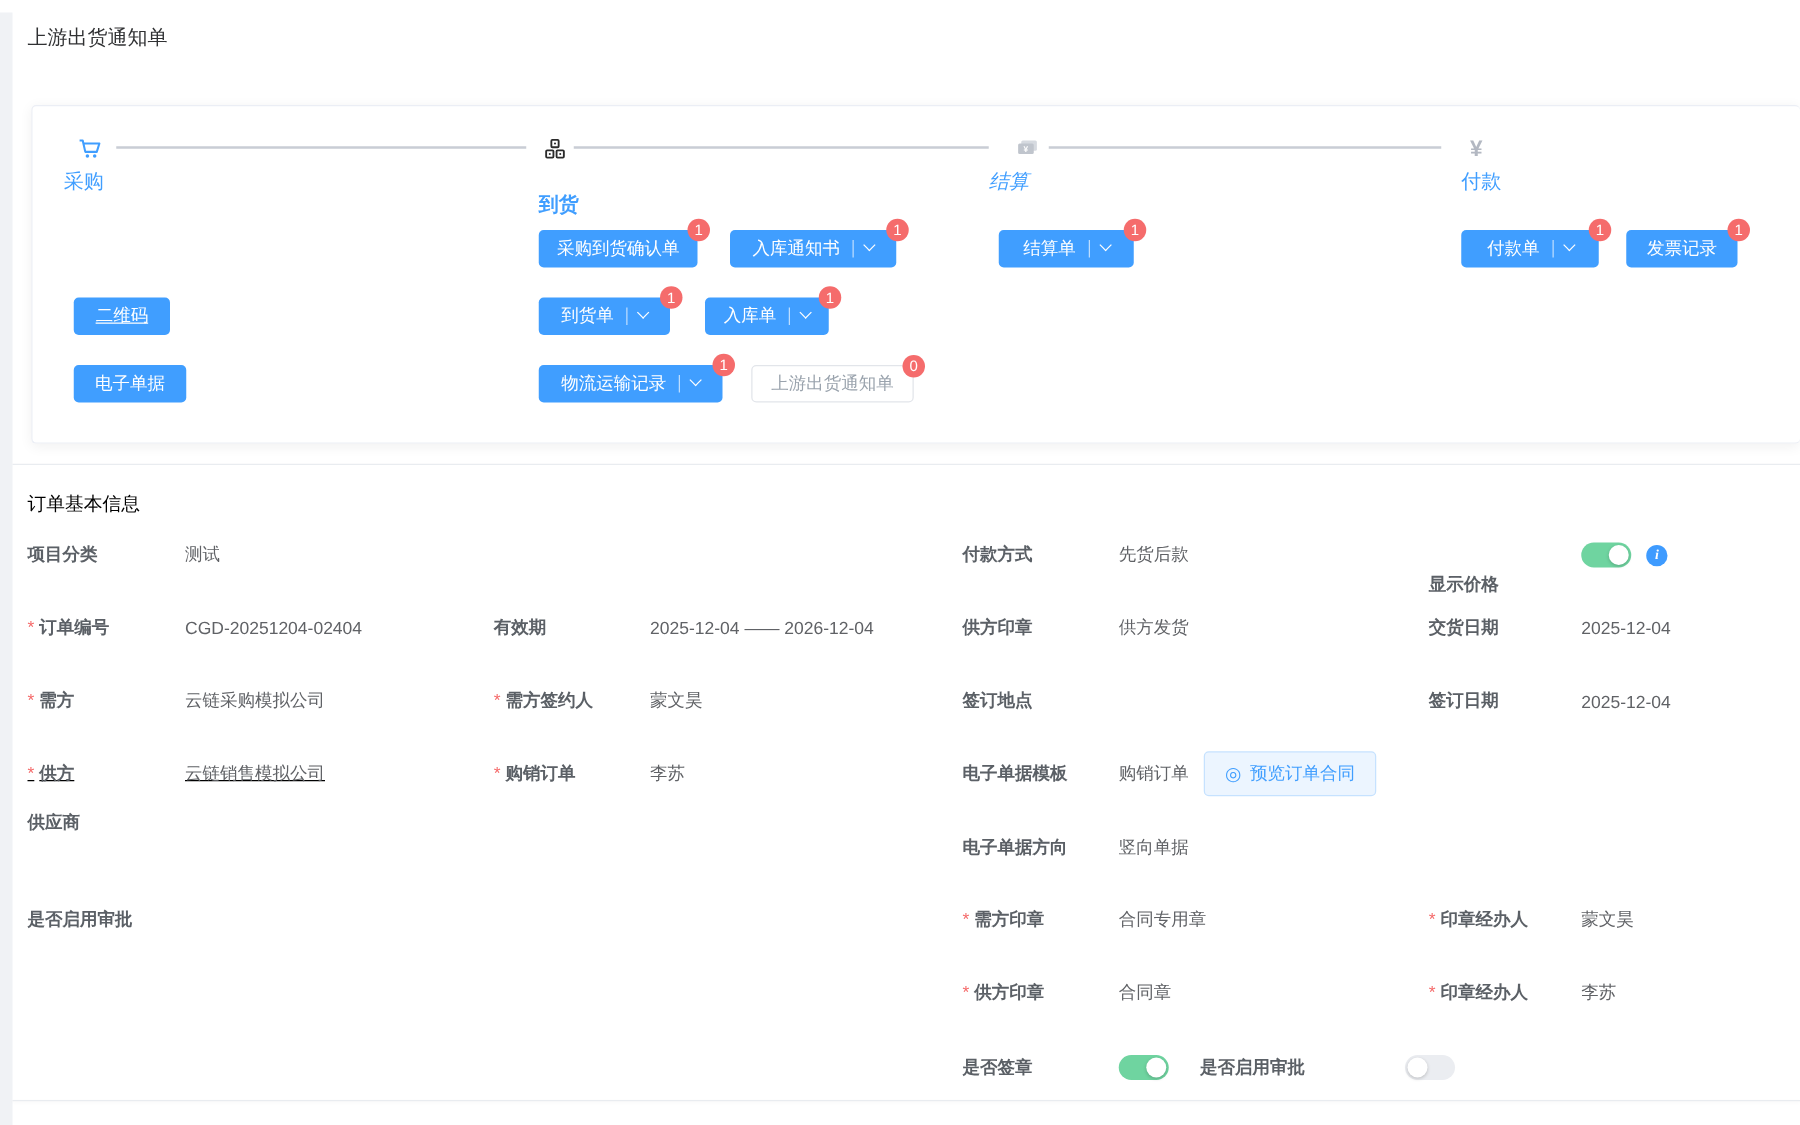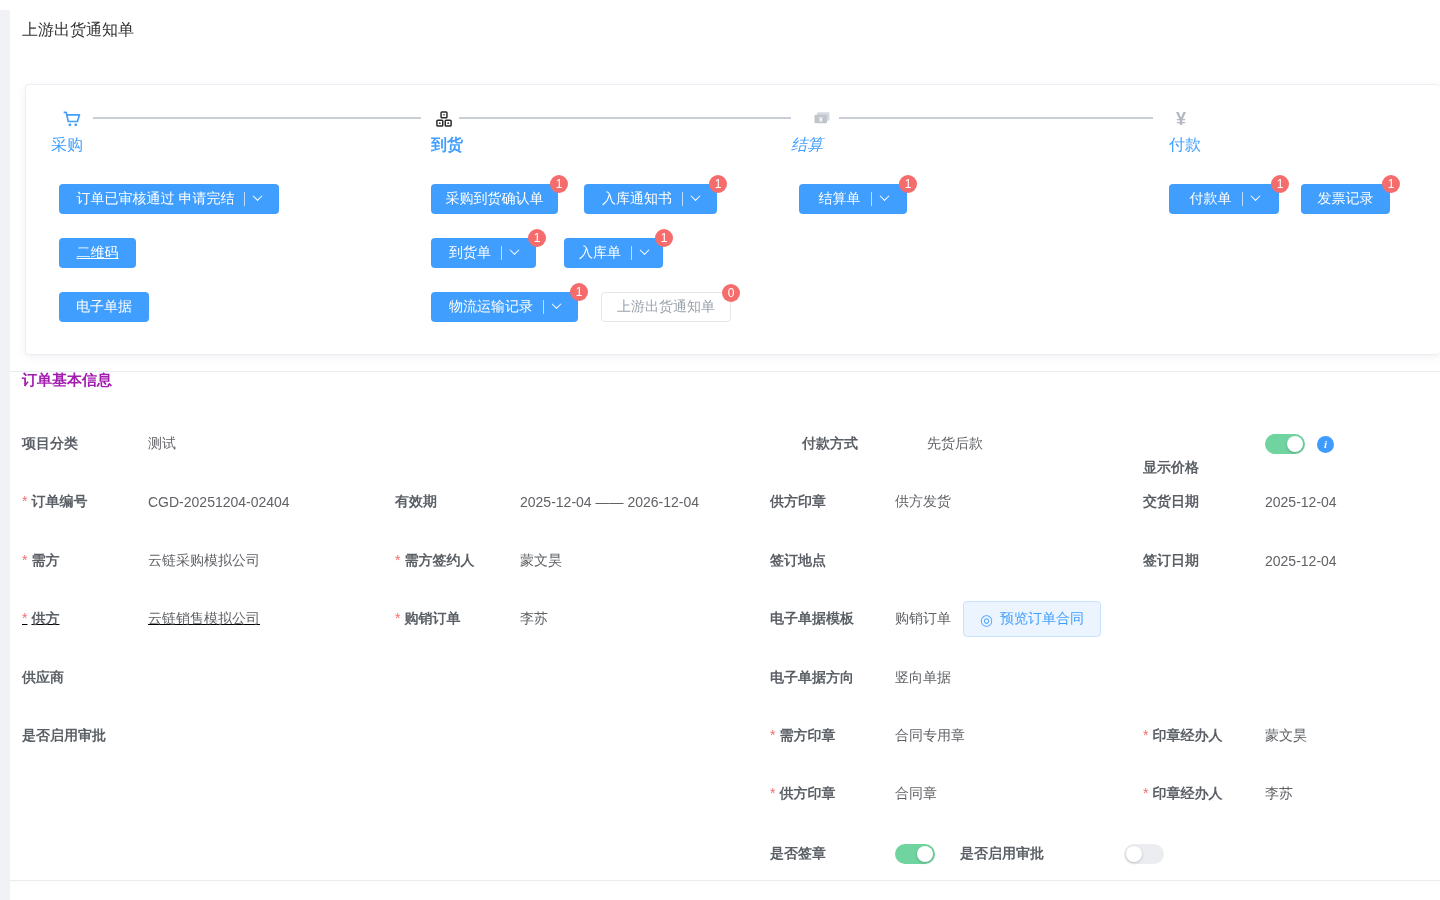--- a/index.html
+++ b/index.html
@@ -27,21 +27,21 @@
     transform:rotate(45deg) translate(-1px,-1px); margin-top:-3px; }
   .badge { position:absolute; top:-9px; right:-10px; min-width:18px; height:18px; border-radius:9px;
     background:#F56C6C; color:#fff; font-size:12px; line-height:18px; text-align:center; padding:0 4px; }
 
   
   .divider-mid { position:absolute; left:10px; top:371px; width:1430px; height:1px; background:#e9ecf0; }
   .divider-bottom { position:absolute; left:10px; top:880px; width:1430px; height:1px; background:#e9ecf0;
     box-shadow:0 1px 3px rgba(0,0,0,.05); }
 
   
-  .section-title { position:absolute; left:22px; top:371px; font-size:15px; font-weight:700; color:#a21caf; }
+  .section-title { position:absolute; left:22px; top:394px; font-size:15px; font-weight:400; color:#000000; }
   .field { position:absolute; display:flex; align-items:center; font-size:14px; height:22px; }
   .flabel { font-weight:700; color:#5b6066; flex:none; }
   .req { color:#F56C6C; margin-right:4px; font-weight:400; }
   .fvalue { color:#606266; display:flex; align-items:center; gap:12px; }
 
   .toggle { position:relative; width:40px; height:20px; border-radius:10px; display:inline-block;
     cursor:pointer; flex:none; }
   .toggle.on { background:#6fd4a0; }
   .toggle.off { background:#ebedf1; }
   .toggle .knob { position:absolute; top:2px; width:16px; height:16px; border-radius:50%;
@@ -92,29 +92,24 @@
   <span class="stage-icon" style="left:786px;">
     <svg viewBox="0 0 24 24" width="20" height="20">
         <rect x="6" y="4" width="15" height="10" rx="1.5" fill="#d6dae0"></rect>
         <rect x="3" y="7" width="15" height="10" rx="1.5" fill="#c0c5cd"></rect>
         <text x="10.5" y="15" font-size="8" fill="#fff" text-anchor="middle" font-weight="bold">¥</text>
       </svg>
   </span>
   <span class="stage-icon yen-glyph" style="left:1150px;">¥</span>
 
   <span class="stage-label" style="left:25px;">采购</span>
-  <span class="stage-label active" style="left:405px;">到货</span>
+  <span class="stage-label active" style="left:405px;margin-top:19px;">到货</span>
   <span class="stage-label" style="left:765px;font-style:italic;">结算</span>
   <span class="stage-label" style="left:1143px;">付款</span>
 
-  <button class="sbtn" style="left:33px;top:99px;width:220px;">
-    <span>订单已审核通过 申请完结</span>
-    <span class="sbtn-divider"></span>
-    <span class="chev"></span>
-  </button>
   <button class="sbtn" style="left:33px;top:153px;width:77px;text-decoration:underline;">
     <span>二维码</span>
   </button>
   <button class="sbtn" style="left:33px;top:207px;width:90px;">
     <span>电子单据</span>
   </button>
 
   <button class="sbtn" style="left:405px;top:99px;width:127px;">
     <span>采购到货确认单</span>
     <span class="badge">1</span>
@@ -168,21 +163,21 @@
 </div>
 
 <div class="divider-mid"></div>
 <div class="section-title">订单基本信息</div>
 
 <div class="field" style="left:22px;top:433px;">
   <span class="flabel" style="width:126px;">项目分类</span>
   <span class="fvalue">测试</span>
 </div>
 <div class="field" style="left:770px;top:433px;">
-  <span class="flabel" style="width:125px;margin-left:32px;">付款方式</span>
+  <span class="flabel" style="width:125px;">付款方式</span>
   <span class="fvalue">先货后款</span>
 </div>
 <div class="field" style="left:1143px;top:433px;">
   <span class="flabel" style="width:122px;margin-top:48px;">显示价格</span>
   <span class="fvalue">
     <span class="toggle on">
         <span class="knob"></span>
       </span>
     <span class="info-icon">i</span>
   </span>
@@ -234,21 +229,21 @@
   <span class="flabel" style="width:125px;">电子单据模板</span>
   <span class="fvalue">
     <span>购销订单</span>
     <button class="preview-btn">
       <span class="eye-glyph">◎</span>
       <span>预览订单合同</span>
     </button>
   </span>
 </div>
 
-<div class="field" style="left:22px;top:667px;justify-content:flex-end;">
+<div class="field" style="left:22px;top:647px;justify-content:flex-end;">
   <span class="flabel" style="width:126px;">供应商</span>
   <span class="fvalue"></span>
 </div>
 <div class="field" style="left:770px;top:667px;">
   <span class="flabel" style="width:125px;">电子单据方向</span>
   <span class="fvalue">竖向单据</span>
 </div>
 
 <div class="field" style="left:22px;top:725px;">
   <span class="flabel" style="width:126px;">是否启用审批</span>

